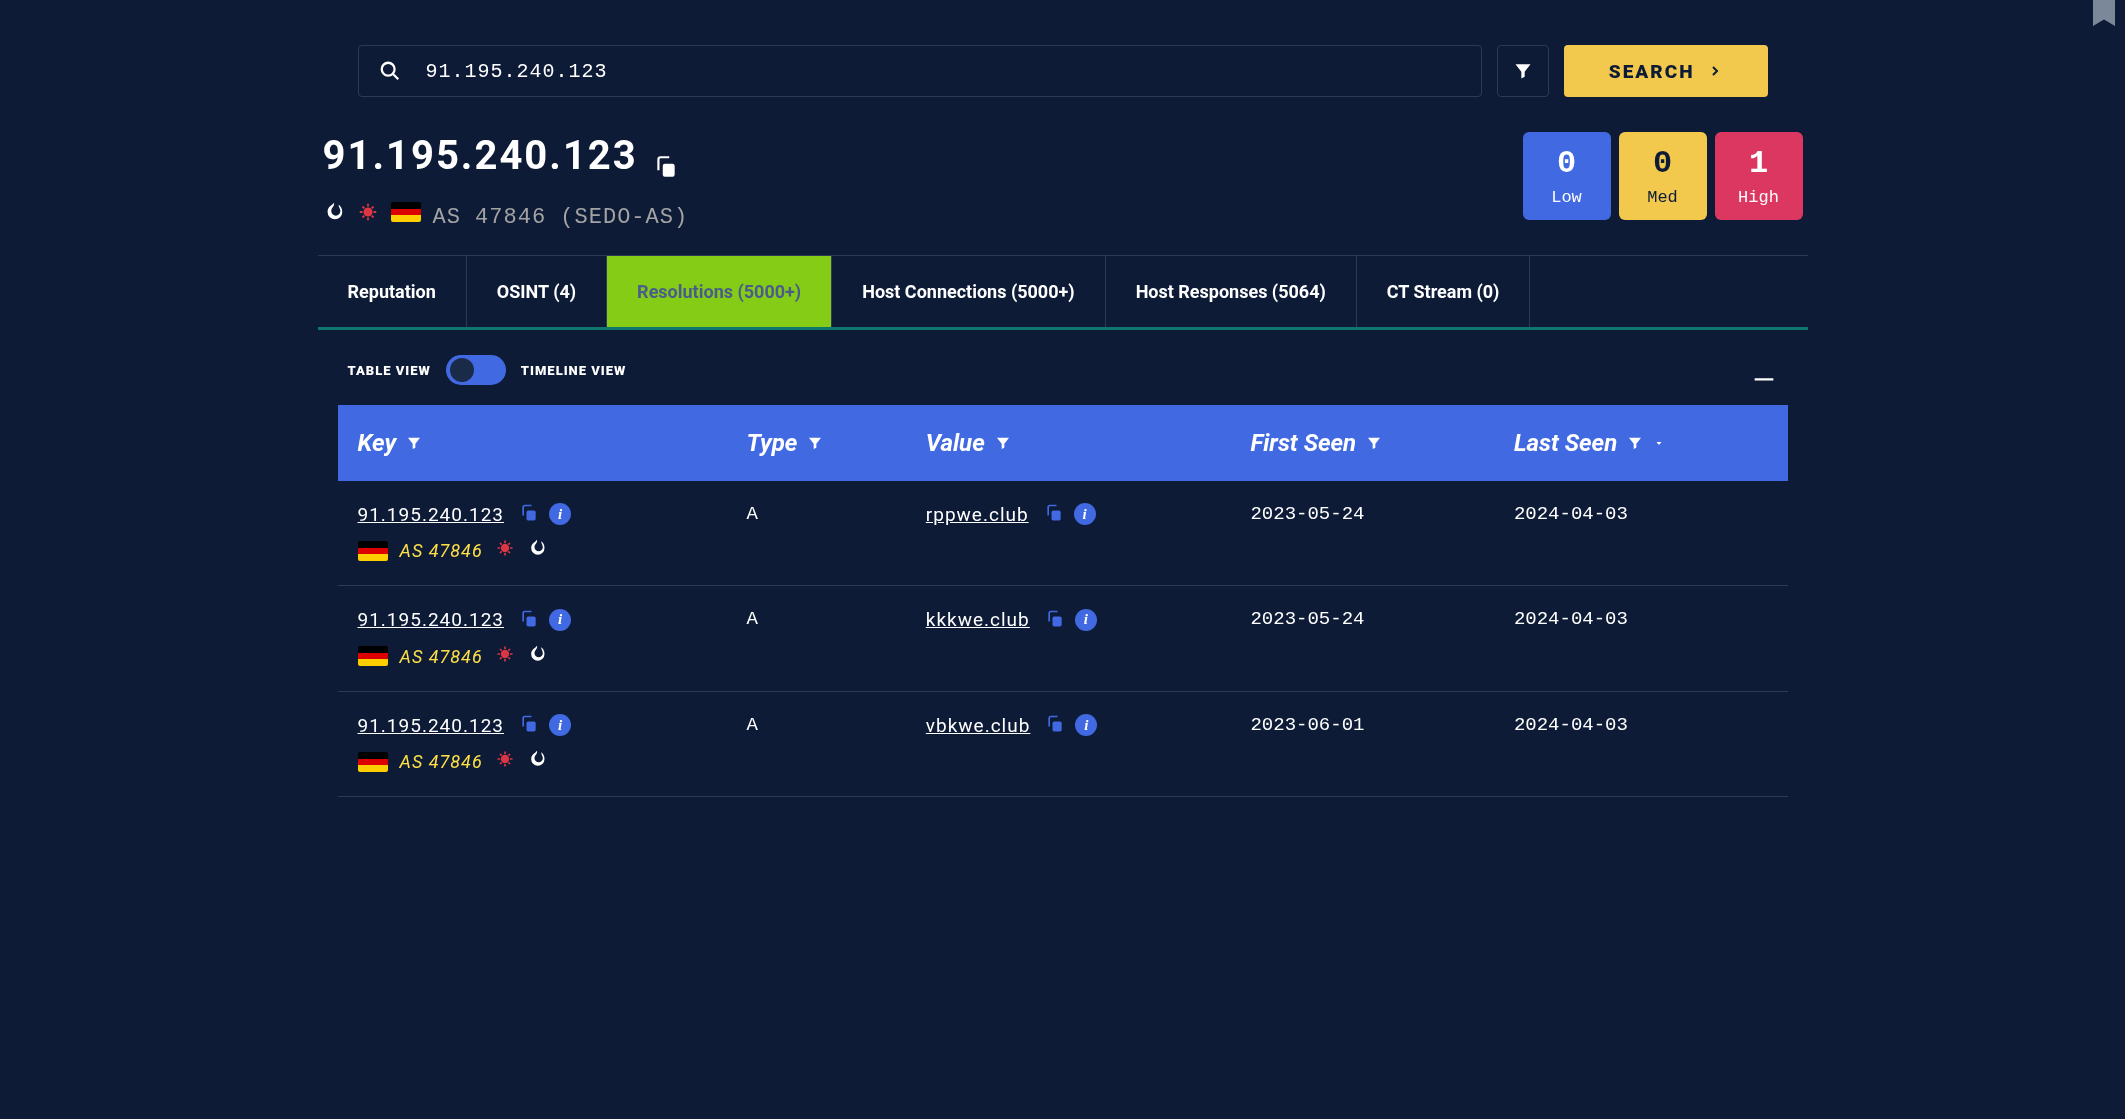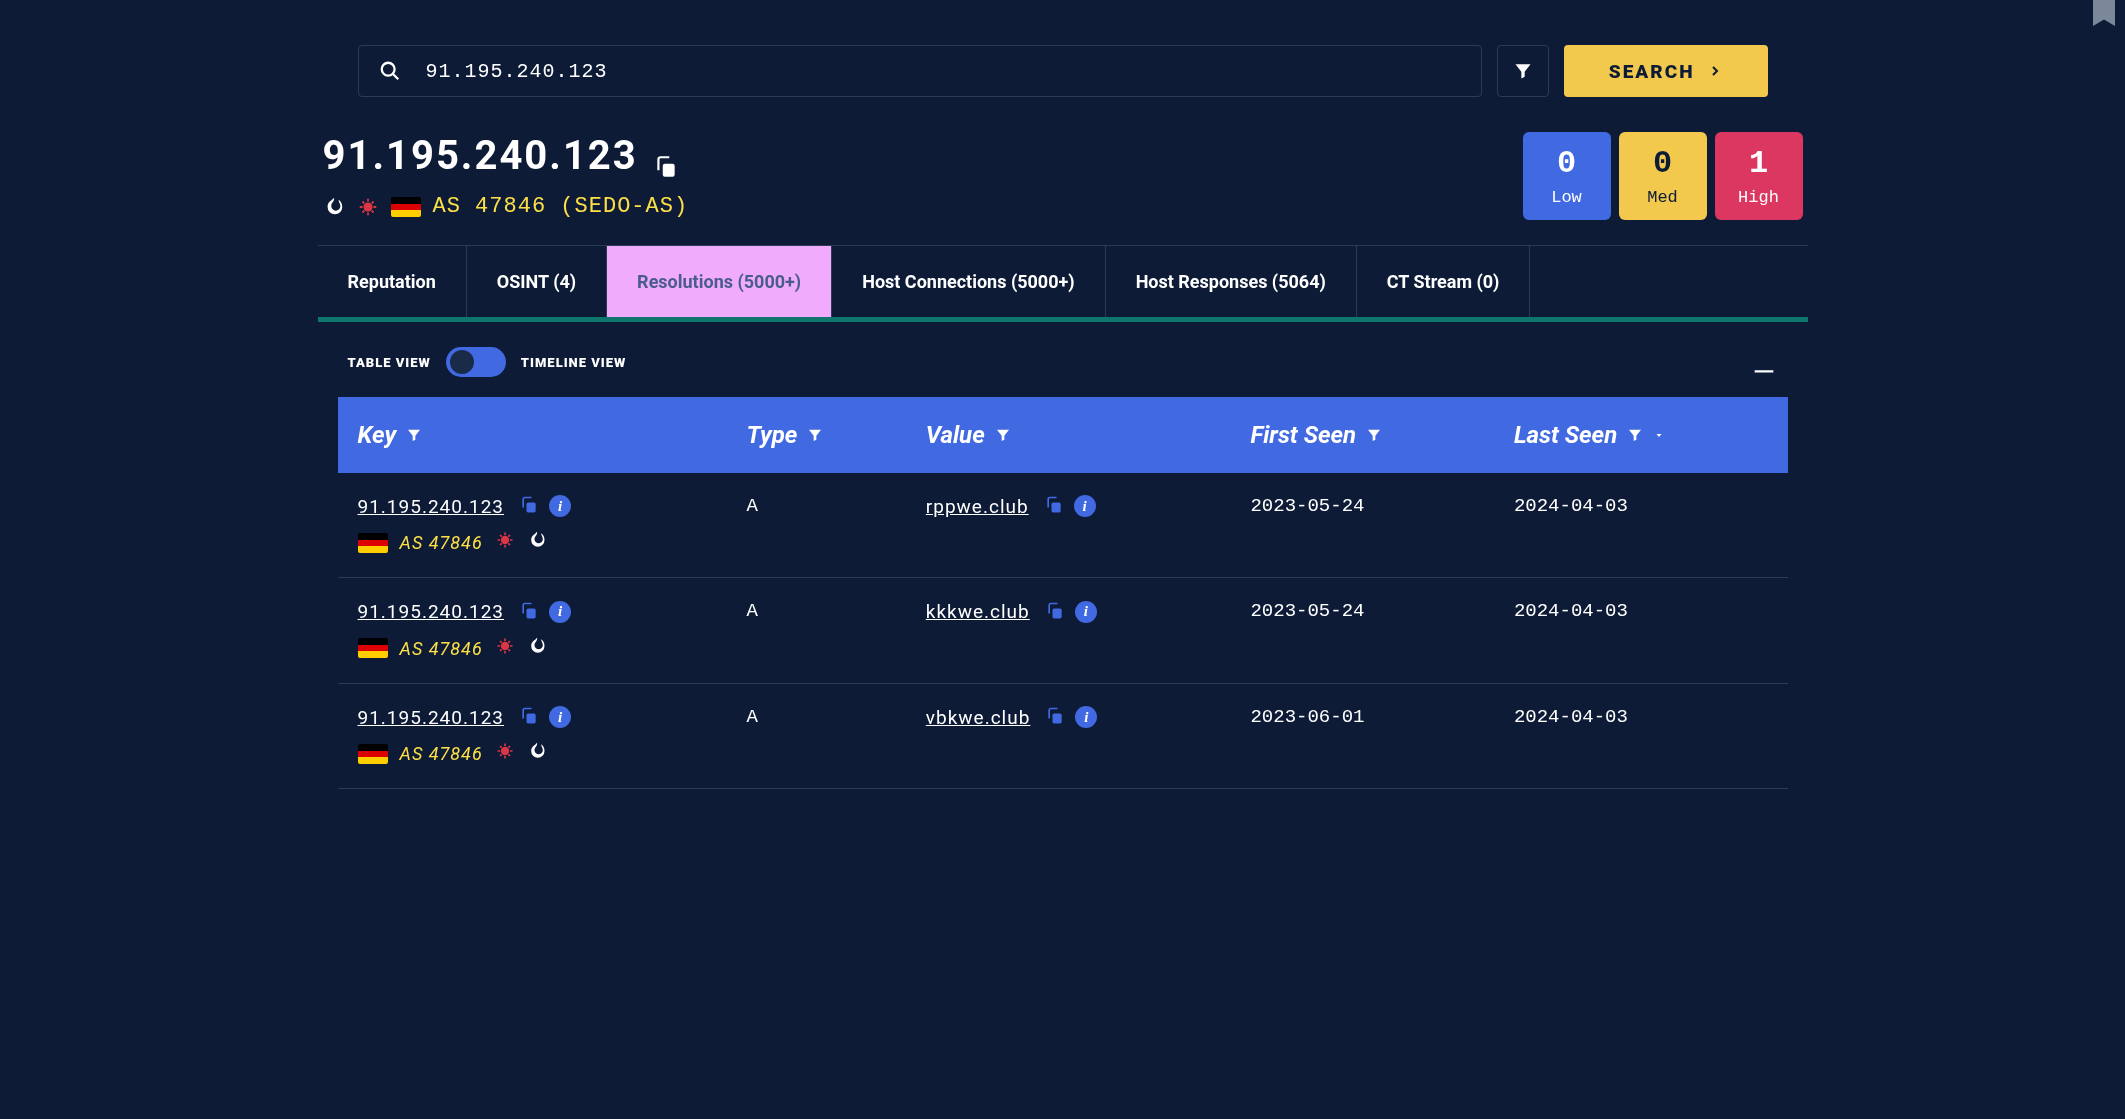--- a/index.html
+++ b/index.html
@@ -16,31 +16,31 @@
 .search-btn svg{width:16px;height:16px;stroke:#0d1b37;stroke-width:3;fill:none;}
 .header-row{display:flex;justify-content:space-between;align-items:flex-start;padding:5px 5px 25px;}
 .ip-title{font-family:'Courier New',monospace;font-size:40px;font-weight:bold;letter-spacing:2px;display:flex;align-items:center;gap:15px;}
 .copy-icon{width:26px;height:26px;cursor:pointer;}
 .copy-icon svg{width:100%;height:100%;fill:#fff;}
 .meta-row{display:flex;align-items:center;gap:12px;margin-top:15px;}
 .meta-row .icon{width:22px;height:22px;}
 .flame-icon svg{fill:#fff;}
 .bug-icon svg{fill:#dc3545;}
 .flag{width:30px;height:20px;background:linear-gradient(to bottom,#000 33%,#dd0000 33%,#dd0000 66%,#ffce00 66%);border-radius:2px;}
-.as-text{font-family:'Courier New',monospace;font-size:22px;letter-spacing:1px;color:#fde047;}
+.as-text{font-family:'Courier New',monospace;font-size:22px;letter-spacing:1px;color:#a3a3a3;margin-top:11px;}
 .badges{display:flex;gap:8px;}
 .badge{width:88px;height:88px;border-radius:6px;display:flex;flex-direction:column;align-items:center;justify-content:center;gap:6px;}
 .badge-count{font-family:'Courier New',monospace;font-size:32px;font-weight:bold;}
 .badge-label{font-family:'Courier New',monospace;font-size:17px;}
 .badge.low{background:#4169e1;color:#fff;}
 .badge.med{background:#f2c94c;color:#0d1b37;}
 .badge.high{background:#dc3760;color:#fff;}
-.tabs{display:flex;border-top:1px solid #2a3b5a;border-bottom:5px solid #0f766e;}
+.tabs{display:flex;border-top:1px solid #2a3b5a;border-bottom:3px solid #0f766e;}
 .tab{padding:25px 30px;font-weight:700;font-size:18px;color:#fff;cursor:pointer;border-right:1px solid #2a3b5a;white-space:nowrap;}
-.tab.active{background:#f0abfc;color:#4a5d8a;}
+.tab.active{background:#84cc16;color:#4a5d8a;}
 .tab.disabled{color:#5a6a8a;}
 .view-row{display:flex;align-items:center;justify-content:space-between;padding:25px 30px 20px;}
 .view-toggle{display:flex;align-items:center;gap:15px;}
 .view-label{font-weight:900;font-size:13px;letter-spacing:1px;}
 .toggle{width:60px;height:30px;background:#4169e1;border-radius:30px;position:relative;cursor:pointer;}
 .toggle::after{content:'';position:absolute;width:24px;height:24px;background:#1a2b4a;border-radius:50%;top:3px;left:4px;}
 .download-icon{width:28px;height:28px;cursor:pointer;}
 .download-icon svg{fill:#fff;}
 .table-wrap{padding:0 20px;}
 table{width:100%;border-collapse:collapse;}

